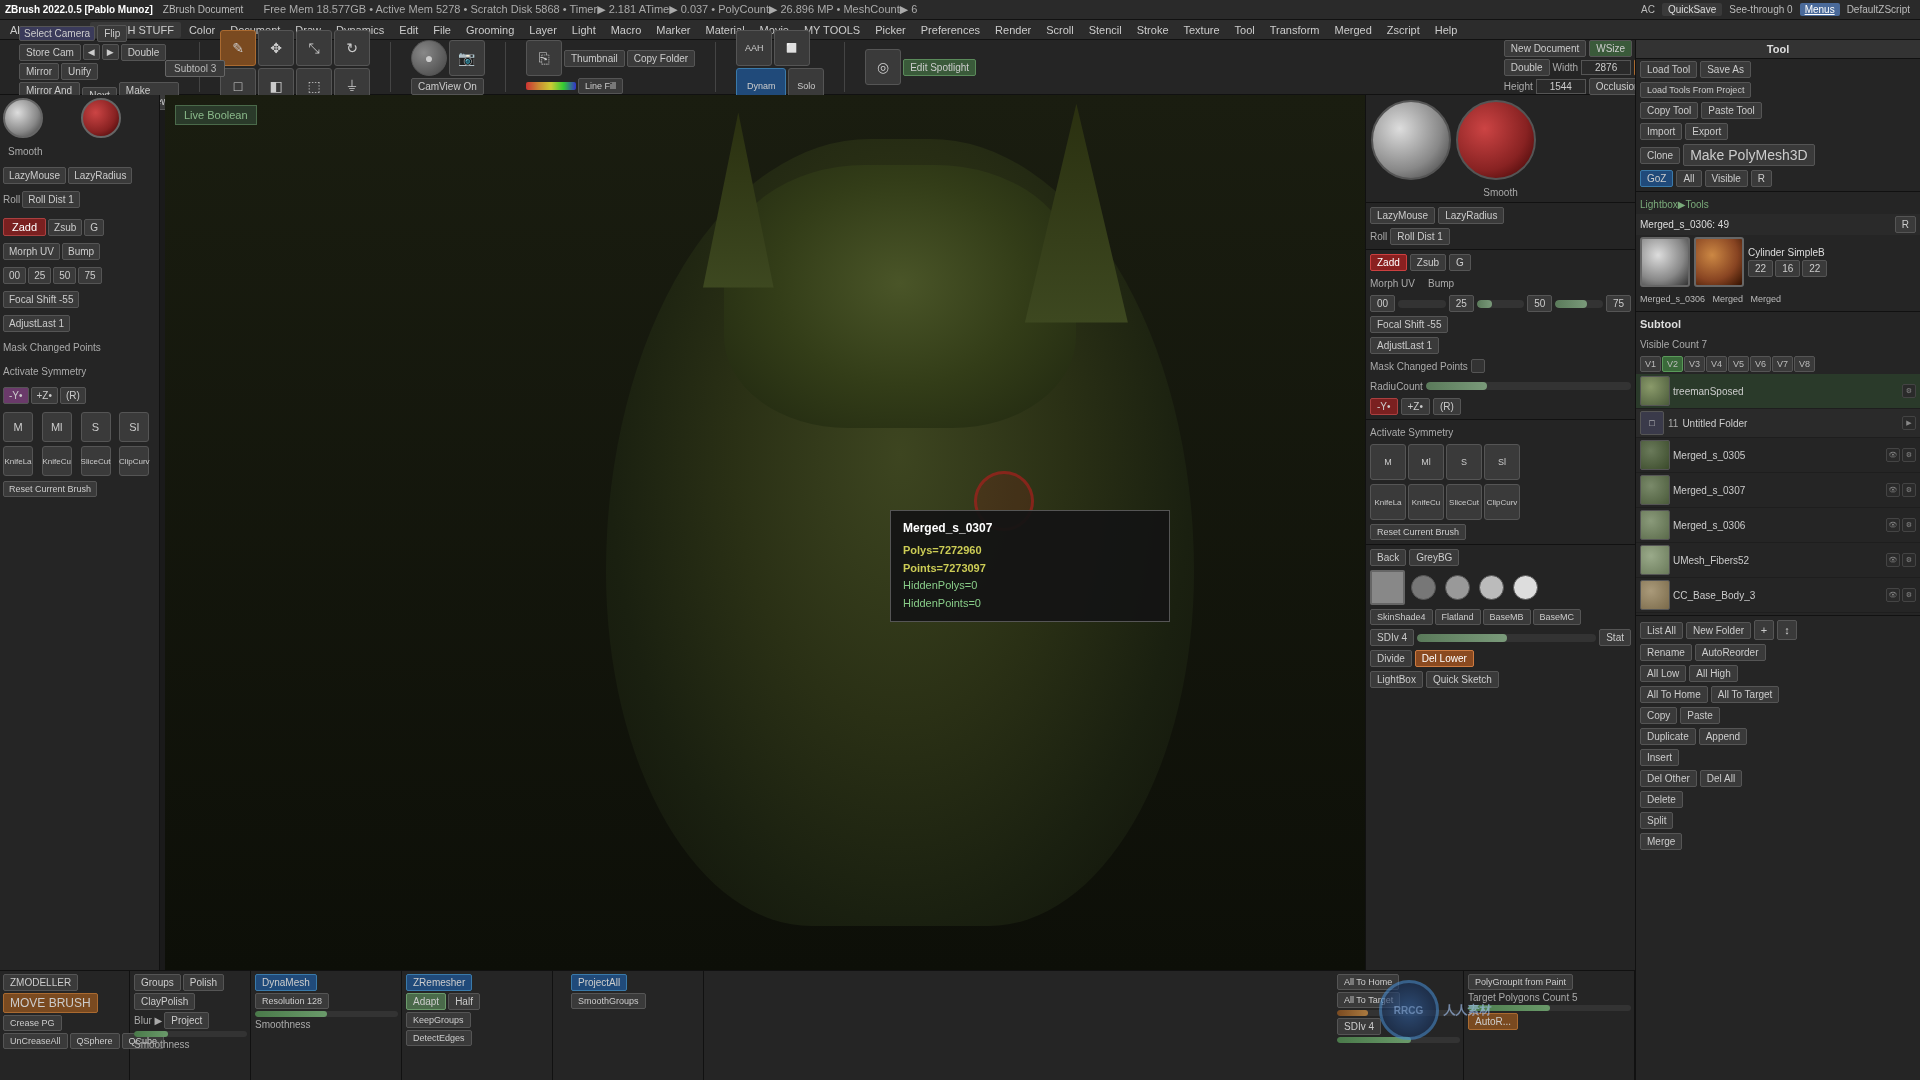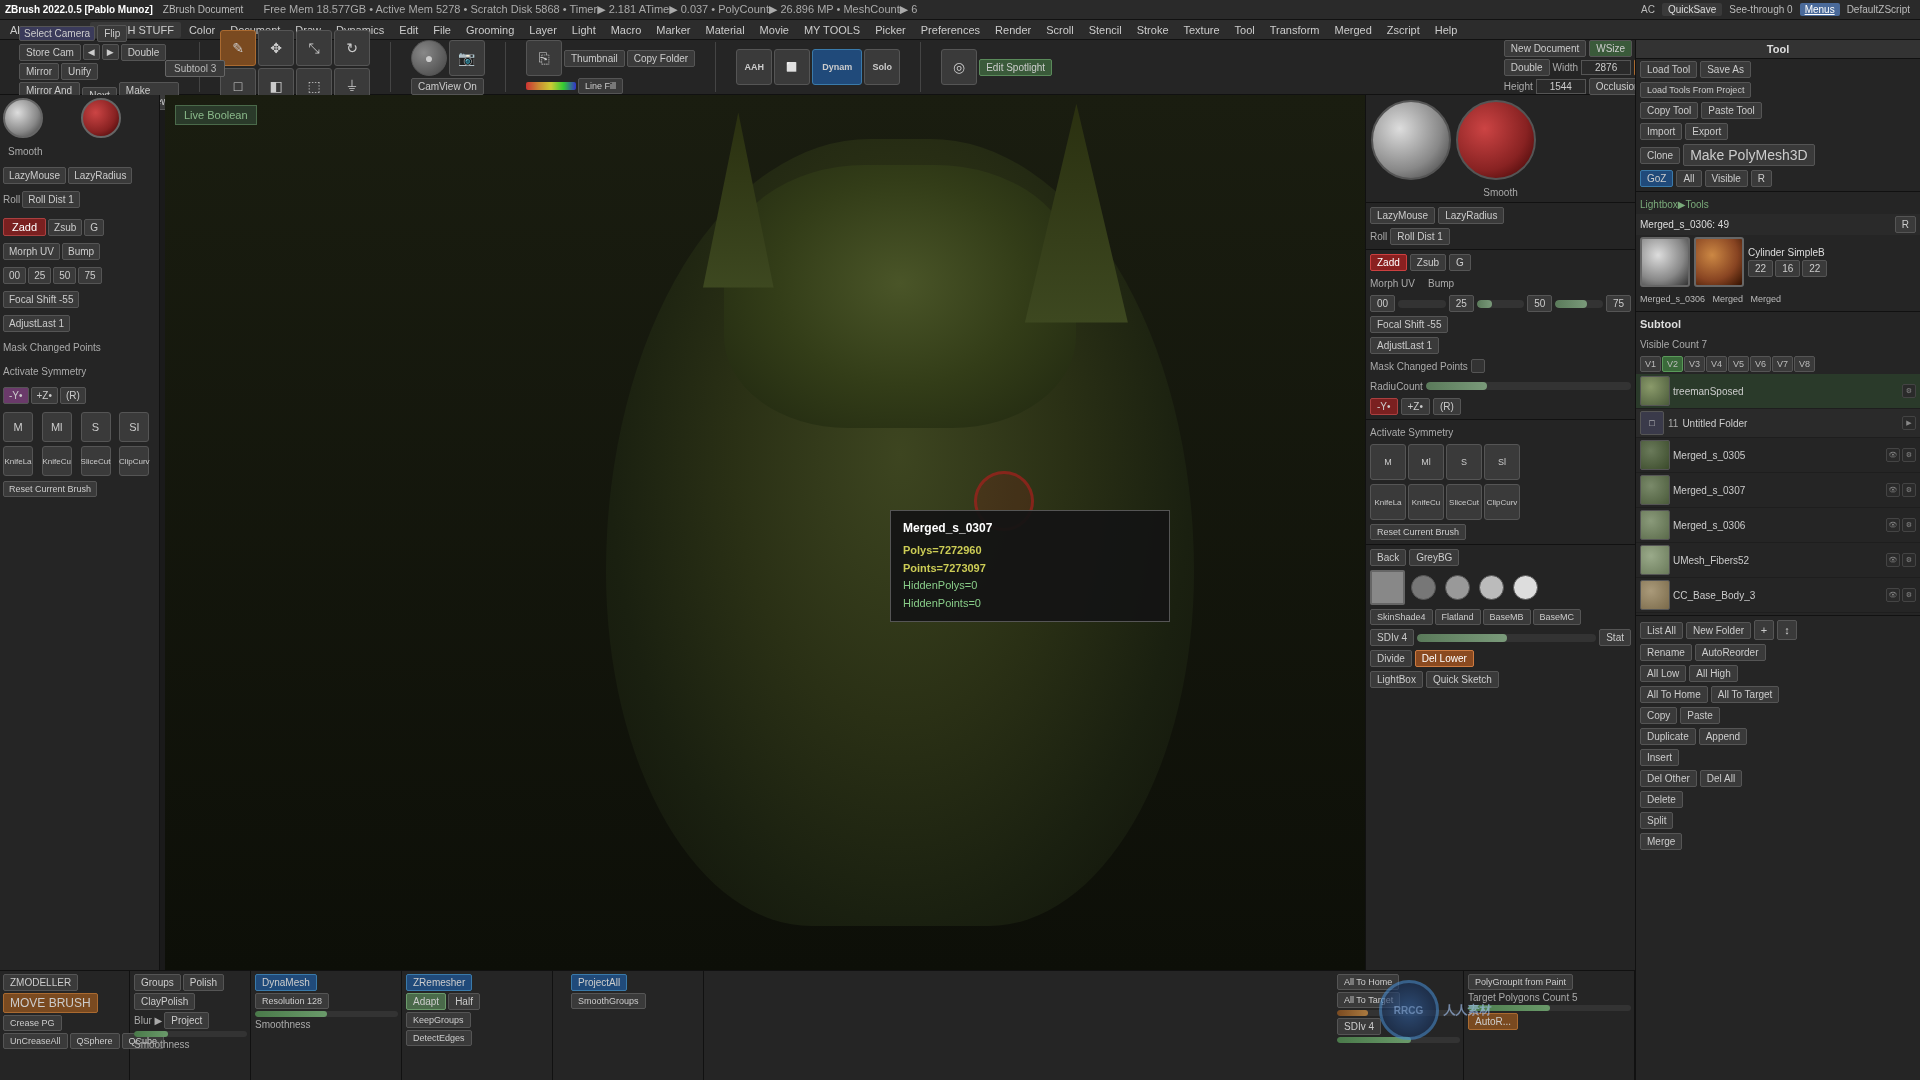--- a/index.html
+++ b/index.html
@@ -576,21 +576,21 @@
       <span class="rpanel-btn">Copy Folder</span>
     </div>
     <div style="display:flex; gap:2px; align-items:center;">
       <div style="width:50px; height:8px; background:linear-gradient(90deg, #cc3333, #cc8833, #cccc33, #33cc33, #3333cc); border-radius:2px;"></div>
       <span class="rpanel-btn" style="font-size:9px;">Line Fill</span>
     </div>
   </div>
 
   <div style="width:1px; height:50px; background:#444; margin:0 3px;"></div>
 
-  <div style="display:flex; flex-direction:row; gap:2px;font-weight:bold;">
+  <div style="display:flex; flex-direction:column; gap:2px;">
     <div style="display:flex; gap:2px;">
       <div class="tb-icon-btn" style="font-size:9px;">AAH</div>
       <div class="tb-icon-btn" style="font-size:9px;">⬜</div>
     </div>
     <div style="display:flex; gap:2px;">
       <div class="tb-icon-btn blue" style="font-size:9px; width:50px;">Dynam</div>
       <div class="tb-icon-btn" style="font-size:9px;">Solo</div>
     </div>
   </div>
 

